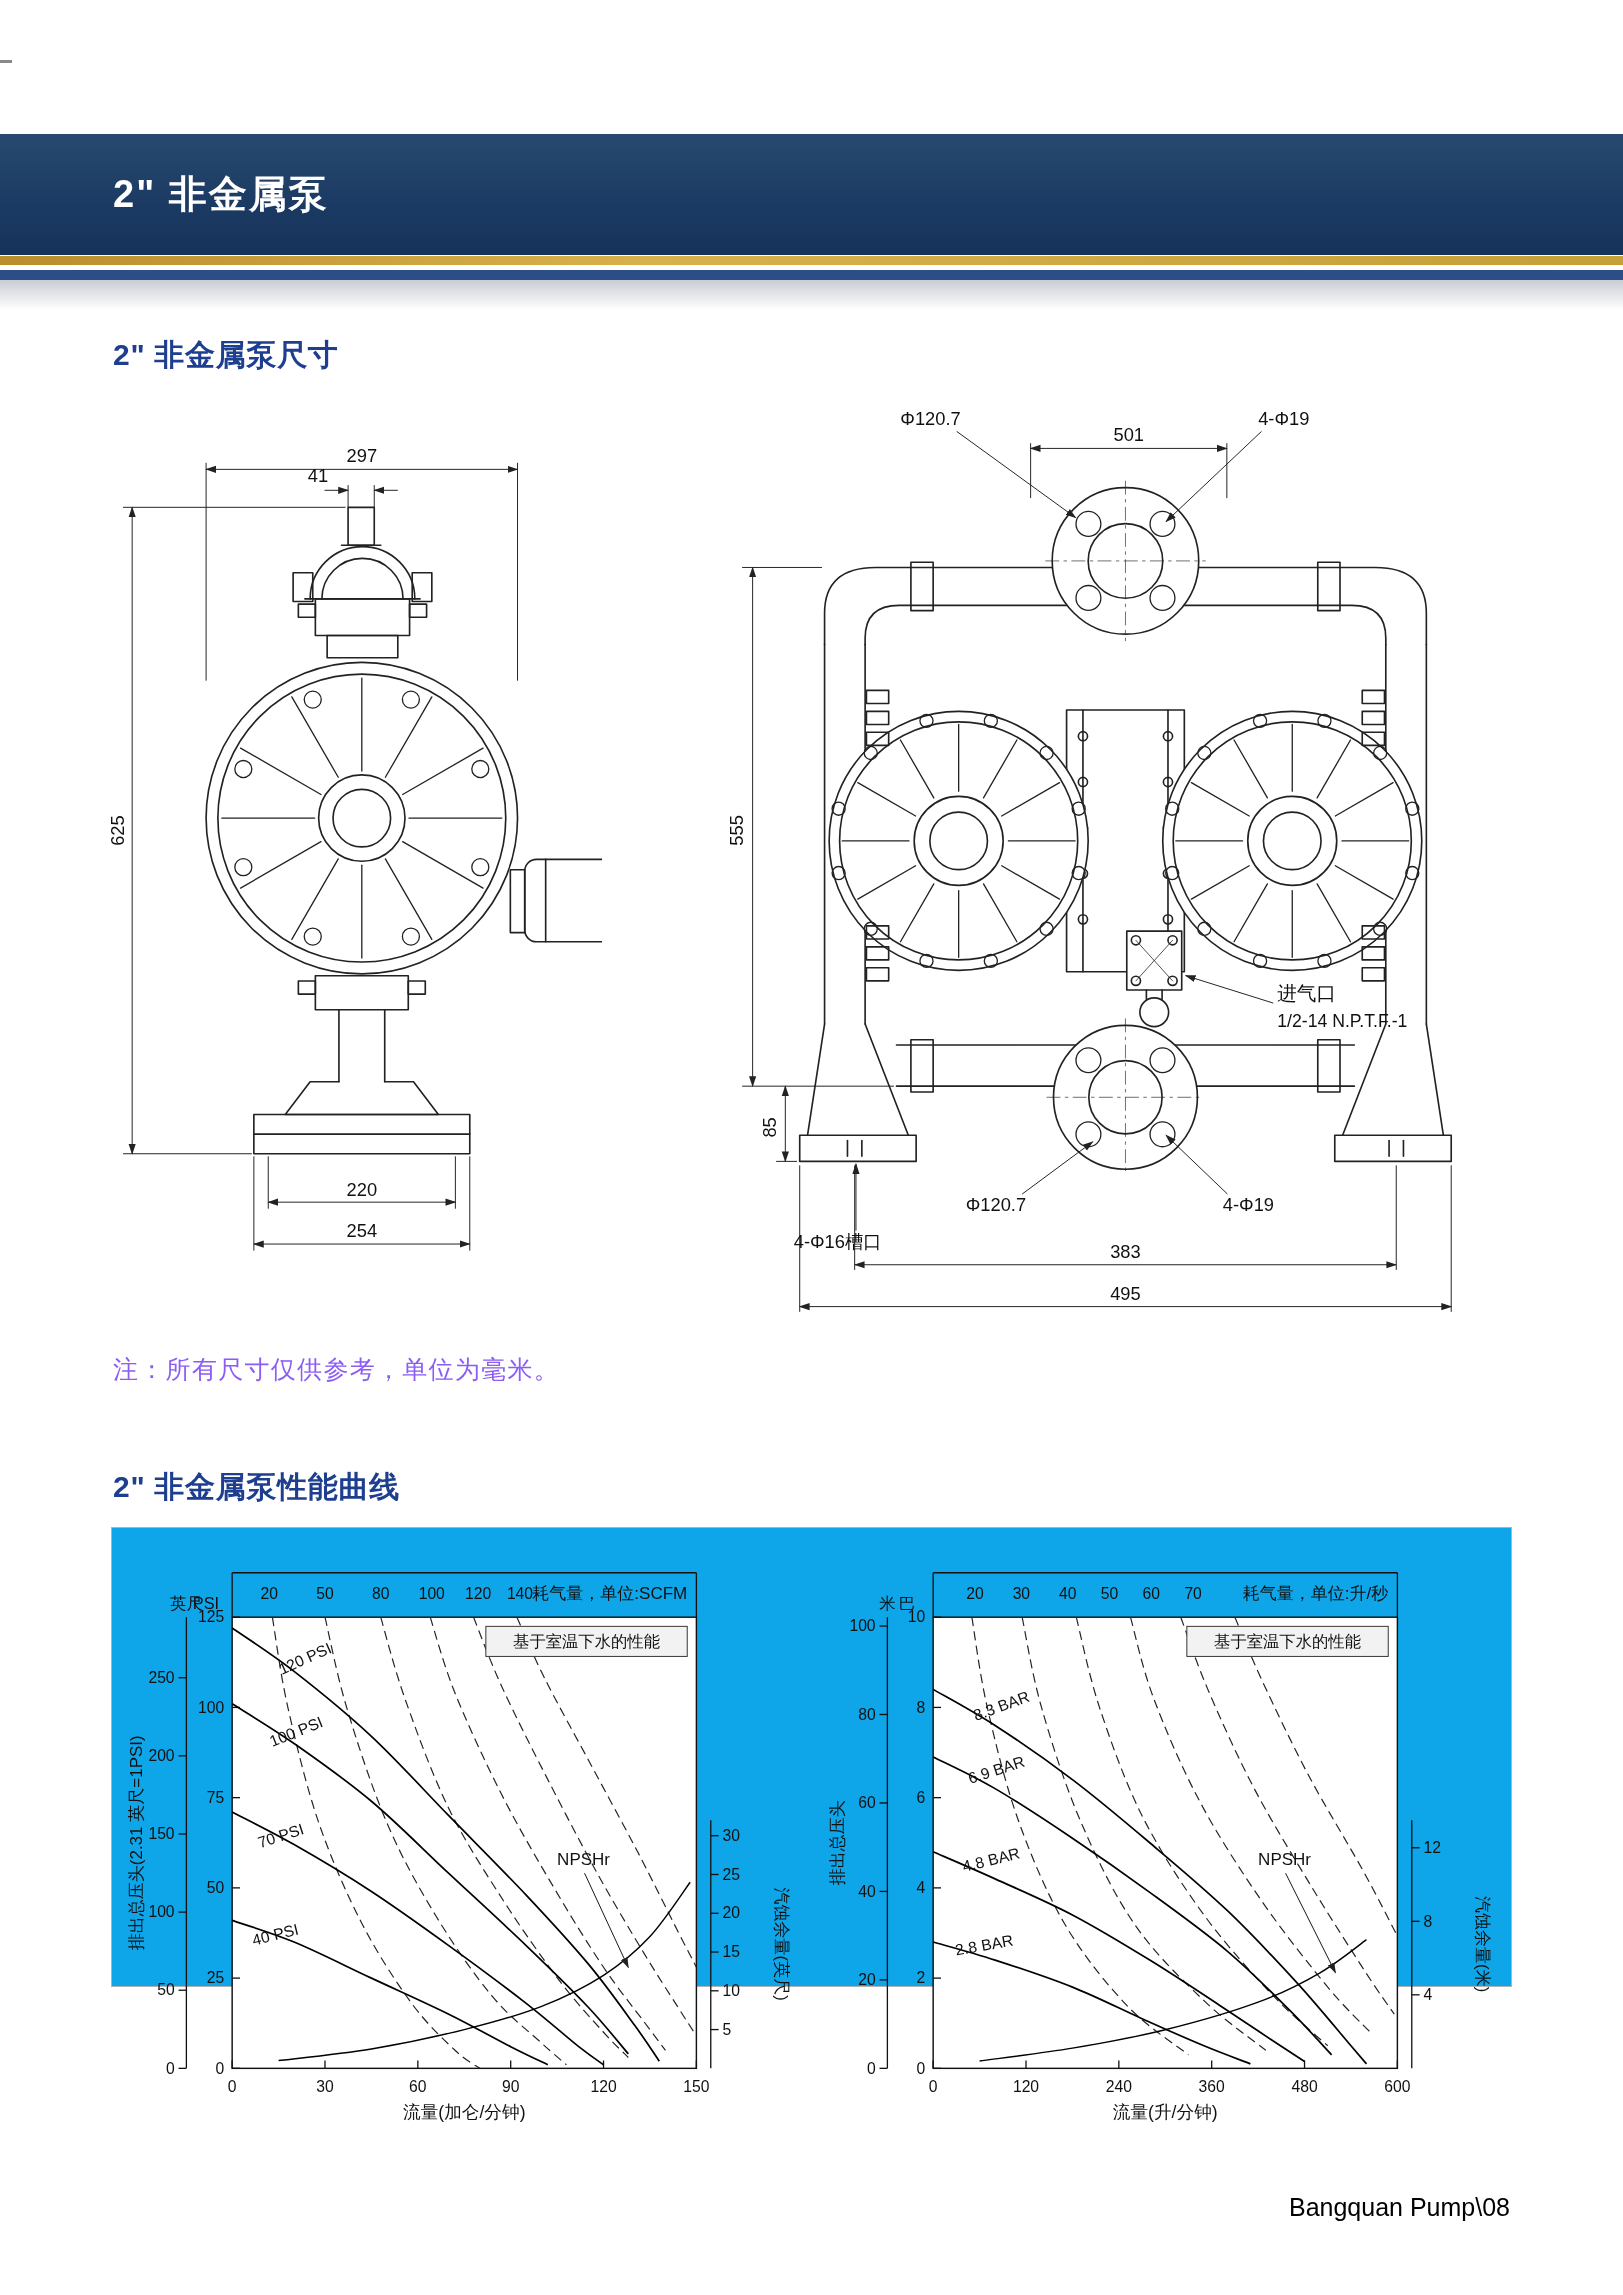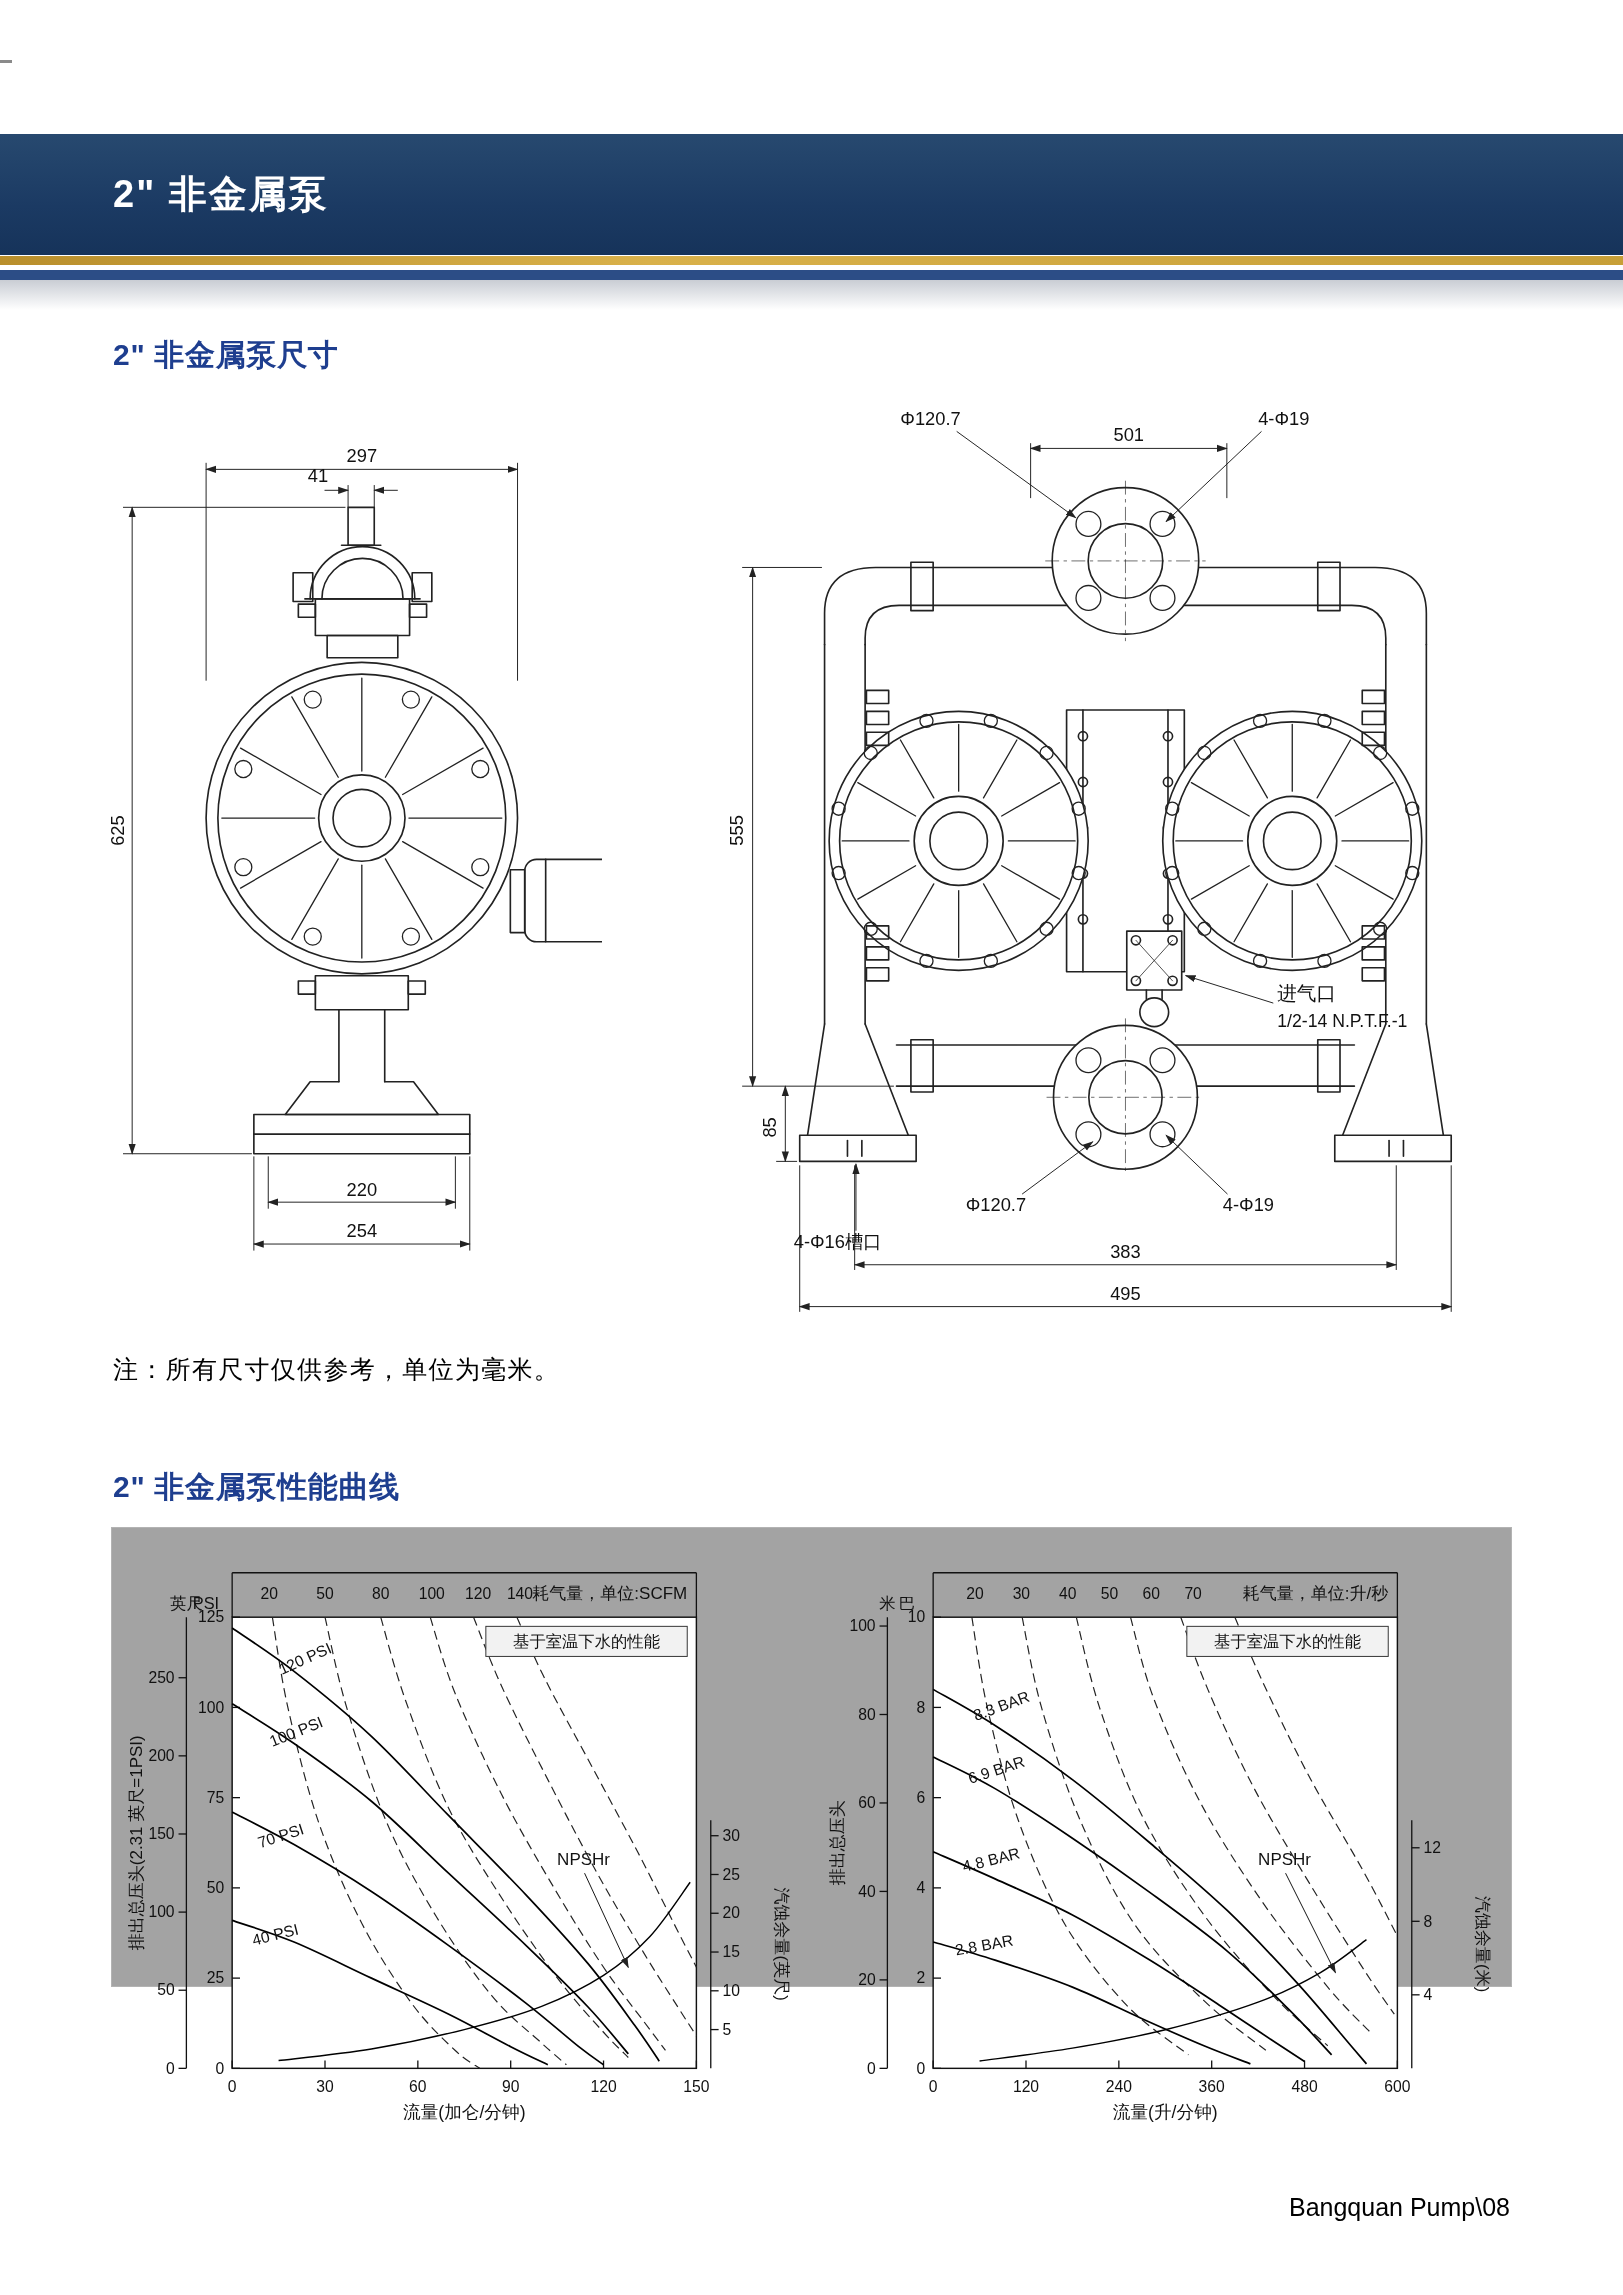--- a/index.html
+++ b/index.html
@@ -6,22 +6,22 @@
   body{position:relative;width:1623px;height:2295px;font-family:"Liberation Sans",sans-serif;color:#111;overflow:hidden;}
   .corner-mark{position:absolute;left:0;top:60px;width:11.8px;height:3.3px;background:#8a8a8a;}
   .page-header{position:absolute;left:0;top:134px;width:100%;height:121px;background:linear-gradient(180deg,#27496f 0%,#1b3a63 60%,#16335a 100%);display:flex;align-items:center;}
   .page-header .title{color:#ffffff;font-size:38px;font-weight:bold;padding-left:113px;letter-spacing:2px;}
   .stripe-gold{position:absolute;left:0;top:256px;width:100%;height:8.5px;background:linear-gradient(90deg,#b98f2c,#d9b14a 40%,#c79f37);}
   .stripe-blue{position:absolute;left:0;top:270px;width:100%;height:9.8px;background:#2c4d86;}
   .stripe-fade{position:absolute;left:0;top:280px;width:100%;height:30px;background:linear-gradient(180deg,#c9cdd4,#ffffff);}
   .section-title{position:absolute;left:113px;color:#1e3e8f;font-size:30px;font-weight:bold;letter-spacing:0.7px;}
   #sec-dim{top:335px;}
   #sec-curve{top:1467px;}
-  .note-text{position:absolute;left:113px;top:1353px;font-size:25px;color:#000000;letter-spacing:1.3px;}
-  .chart-box{position:absolute;left:111px;top:1527px;width:1401px;height:460px;background:#a3a3a3;border:1.3px solid #b3b3b3;box-sizing:border-box;}
+  .note-text{position:absolute;left:113px;top:1353px;font-size:25px;color:#8b5cf6;letter-spacing:1.3px;}
+  .chart-box{position:absolute;left:111px;top:1527px;width:1401px;height:460px;background:#0ea5e9;border:1.3px solid #b3b3b3;box-sizing:border-box;}
   .chart-svg{position:absolute;top:17px;}
   #chart1{left:9.2px;}
   #chart2{left:710px;}
   .footer-text{position:absolute;right:113px;top:2193px;font-size:25px;color:#000;}
   svg text{font-family:"Liberation Sans",sans-serif;}
   .draw-svg{position:absolute;}
   #draw-front{left:85px;top:383px;}
   #draw-side{left:700px;top:383px;}
 </style>
 </head>

